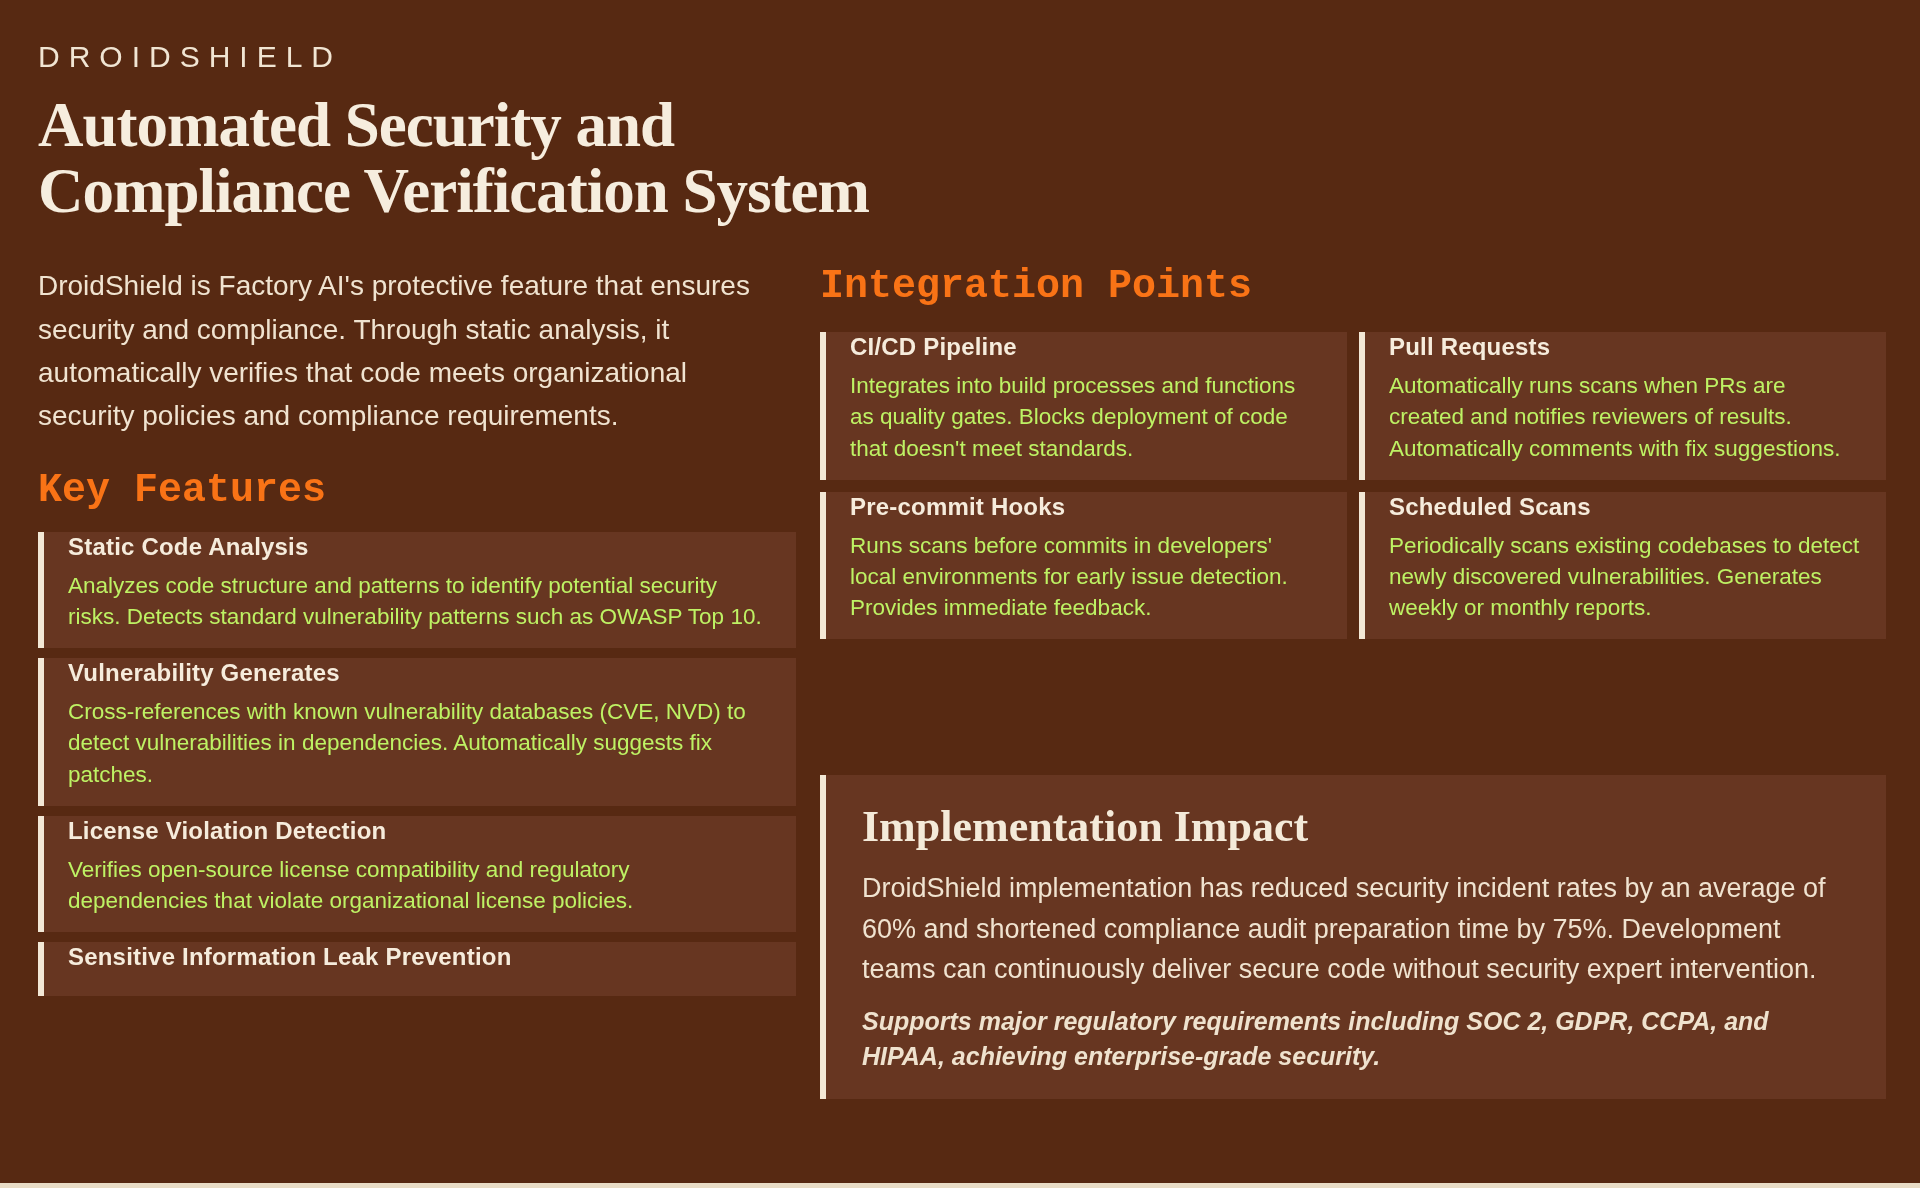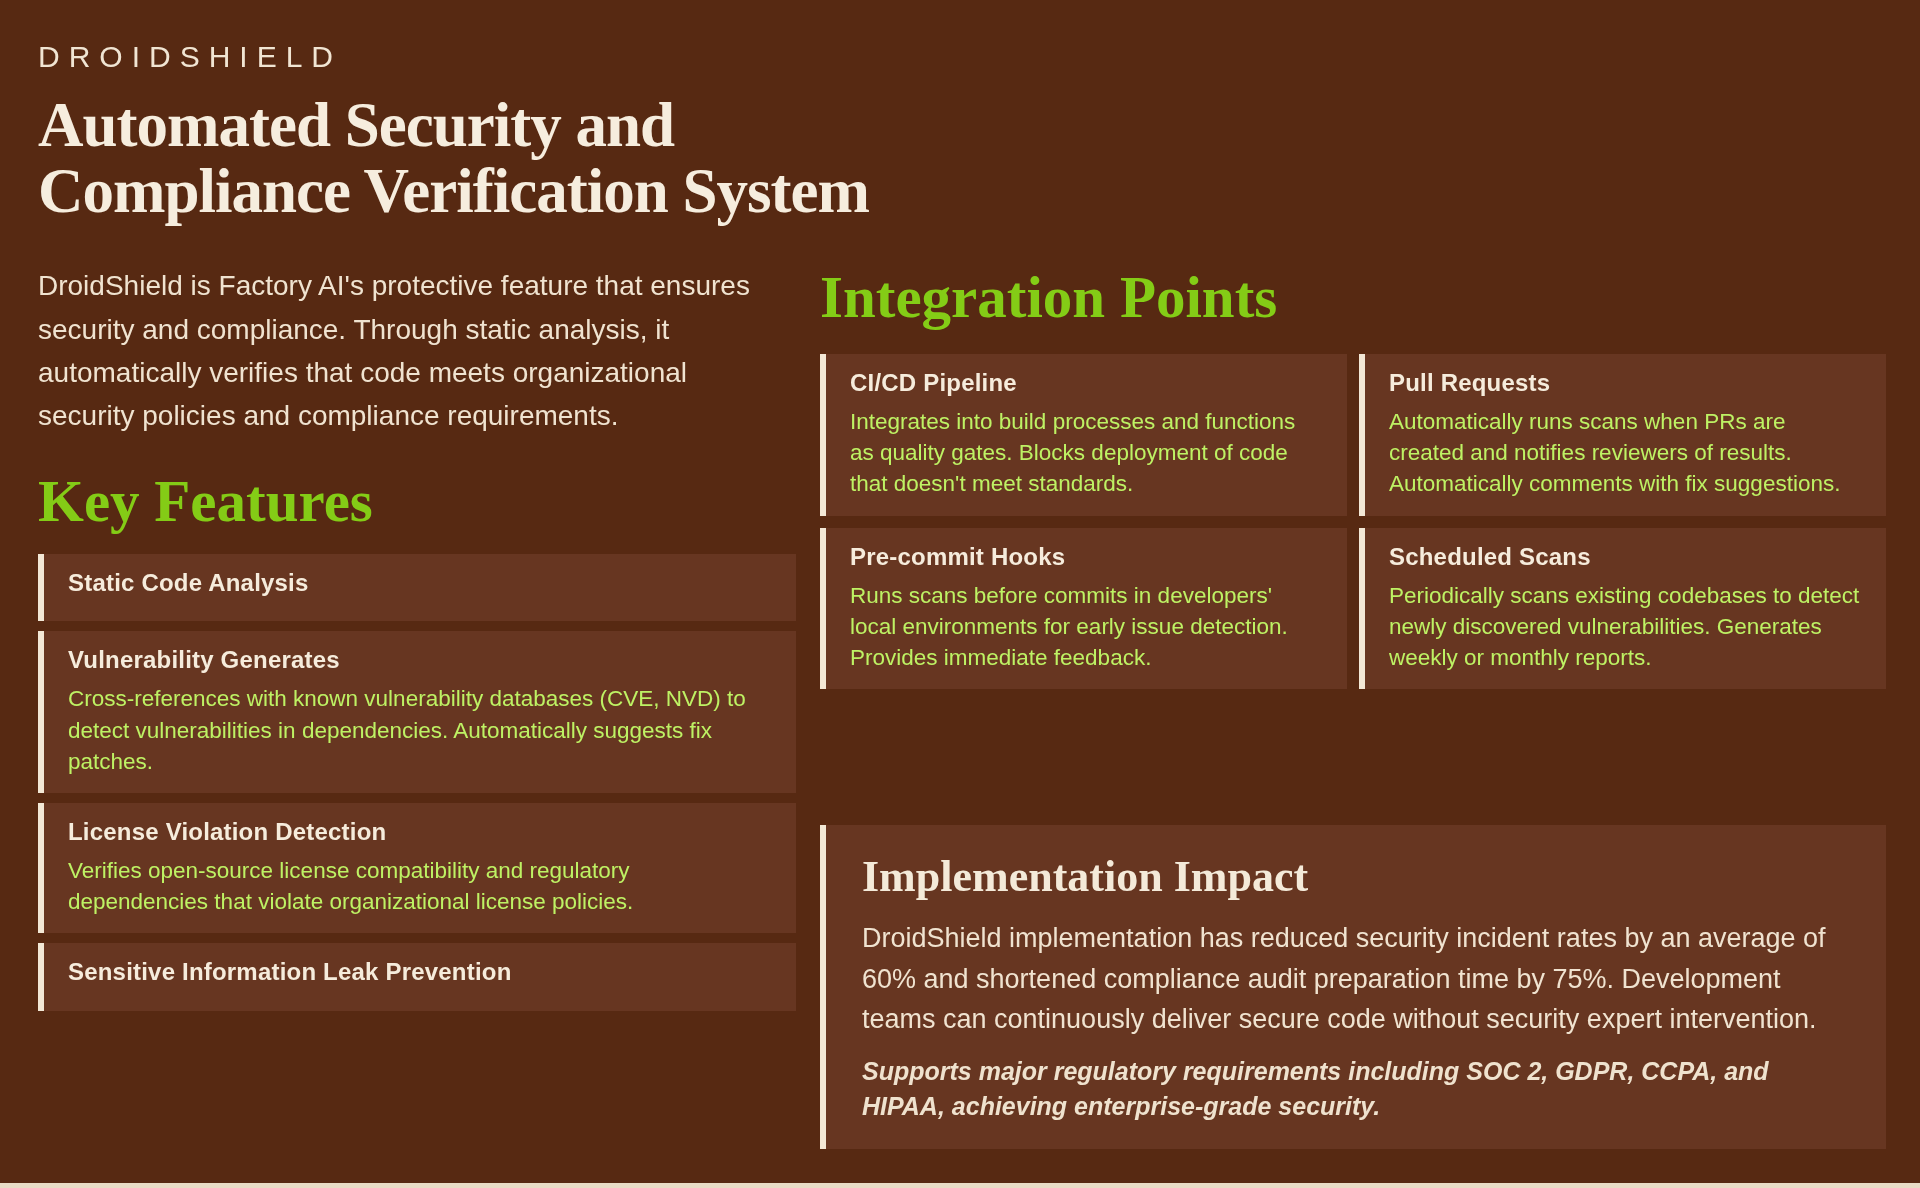--- a/index.html
+++ b/index.html
@@ -41,33 +41,33 @@
 
   .intro {
     font-size:28px;
     line-height:1.55;
     color:#F0E3D0;
     margin:0;
     max-width:752px;
   }
 
   h2.section {
-    font-family:Liberation Serif, serif;
-    font-weight:700;
-    font-size:59px;
-    color:#84cc16;
+    font-family:Liberation Mono, monospace;
+    font-weight:700;
+    font-size:40px;
+    color:#f97316;
     margin:0 0 22px 0;
     line-height:1.15;
   }
   .left h2.section { margin-top:30px; margin-bottom:18px; }
 
   .card {
     background:#673621;
     border-left:6px solid #F3E8D6;
-    padding:15px 24px 16px 24px;
+    padding:1px 24px 16px 24px;
   }
   .stack .card + .card { margin-top:10px; }
 
   .card h3 {
     font-size:24px;
     font-weight:700;
     color:#F6ECDC;
     margin:0 0 8px 0;
     letter-spacing:0.2px;
     line-height:1.2;
@@ -137,20 +137,21 @@
     <div class="left">
 
       <p class="intro">DroidShield is Factory AI's protective feature that ensures security and compliance. Through static analysis, it automatically verifies that code meets organizational security policies and compliance requirements.</p>
 
       <h2 class="section">Key Features</h2>
 
       <div class="stack">
 
         <div class="card">
           <h3>Static Code Analysis</h3>
+          <p>Analyzes code structure and patterns to identify potential security risks. Detects standard vulnerability patterns such as OWASP Top 10.</p>
         </div>
 
         <div class="card">
           <h3>Vulnerability Generates</h3>
           <p>Cross-references with known vulnerability databases (CVE, NVD) to detect vulnerabilities in dependencies. Automatically suggests fix patches.</p>
         </div>
 
         <div class="card">
           <h3>License Violation Detection</h3>
           <p>Verifies open-source license compatibility and regulatory dependencies that violate organizational license policies.</p>

